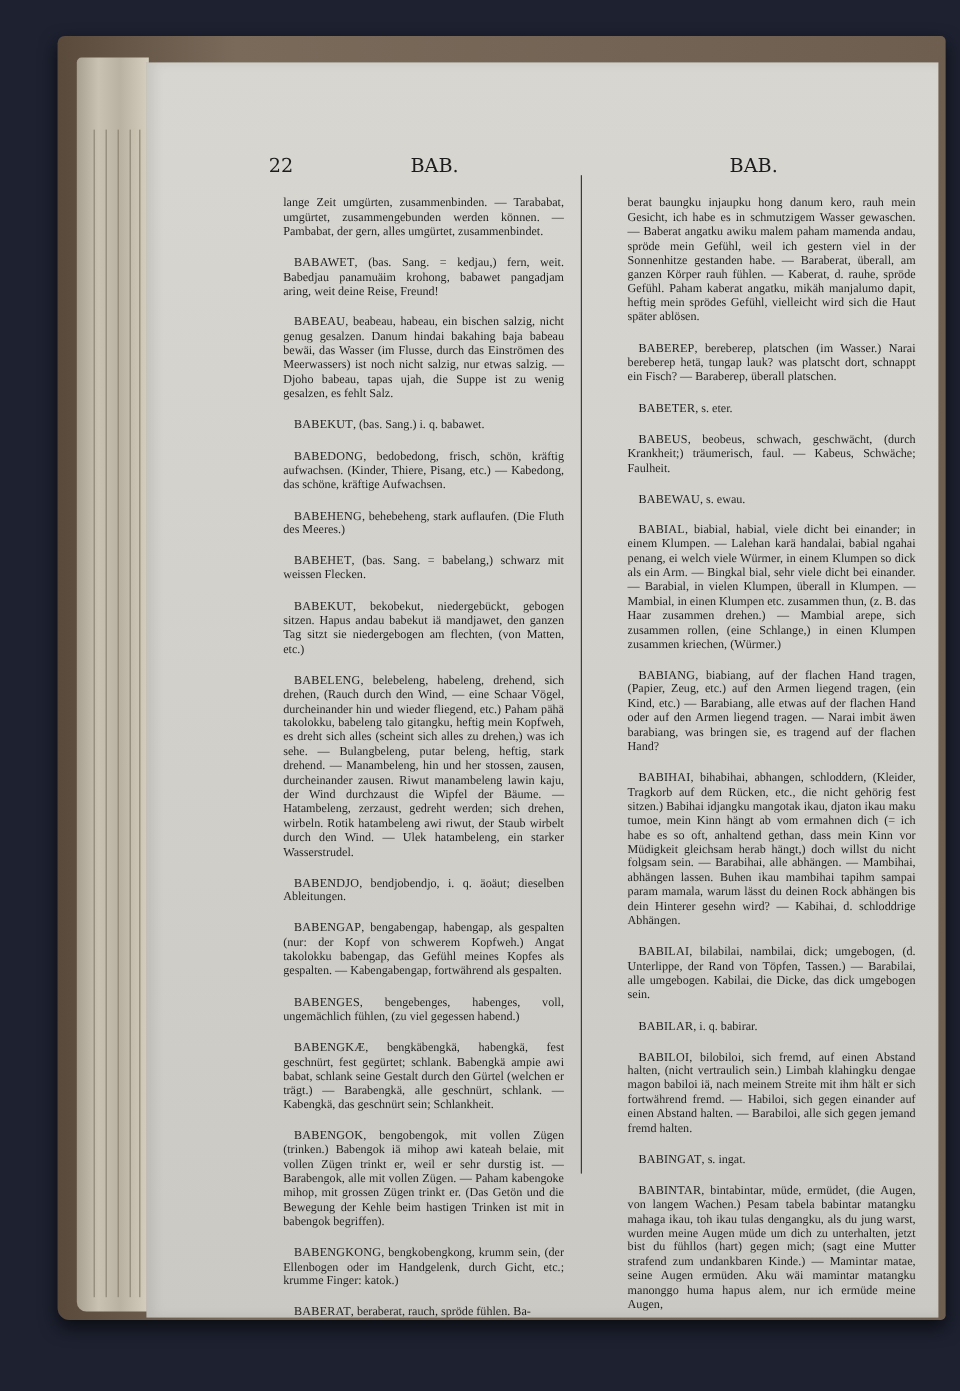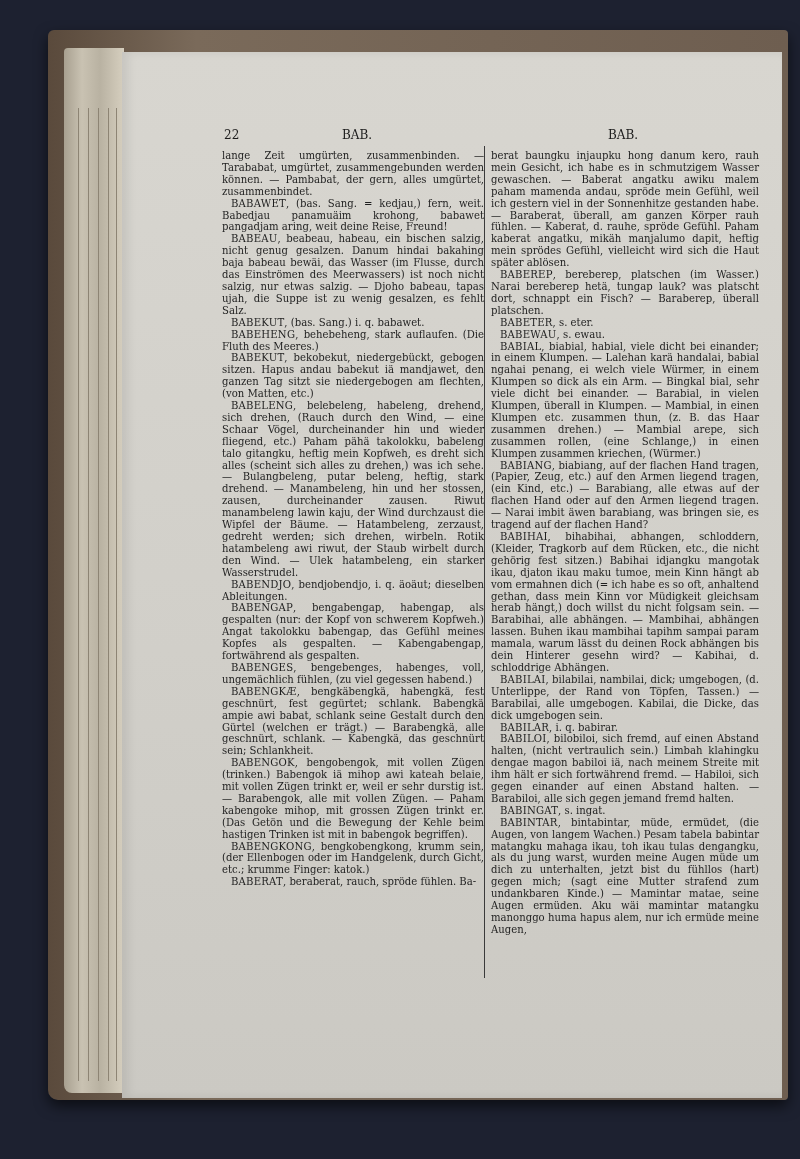--- a/index.html
+++ b/index.html
@@ -19,31 +19,31 @@
     background:linear-gradient(90deg,#a8a090 0%,#c9c2b2 30%,#b9b2a2 60%,#d6cfbf 100%);
     border-radius:4px 0 0 8px;
   }
   .stack-line { position:absolute; top:60px; bottom:12px; width:1px; background:#8d8474; }
   .page {
     position:absolute; left:122px; top:52px; width:660px; height:1046px;
     background:linear-gradient(180deg,#d8d6d0 0%,#d2d0ca 50%,#cbc9c3 100%);
     box-shadow:inset 6px 0 10px rgba(0,0,0,0.08);
   }
   .header {
-    position:absolute; top:128px; height:16px; font-size:12px; color:#1c1c1c;
+    position:absolute; top:128px; height:16px; font-size:16px; color:#1c1c1c;
   }
   .col {
     position:absolute; top:150px; width:262px;
     font-size:10.1px; line-height:11.9px; color:#1f1f1f;
     text-align:justify; hyphens:manual;
   }
-  .col p { margin:0; text-indent:0; }
+  .col p { margin:14px; text-indent:0;font-family:Liberation Serif, serif; }
   .col p.entry { text-indent:9px; }
   .col-left { left:222px; }
-  .col-right { left:491px; width:268px; }
+  .col-right { left:509px; width:268px; }
   .divider {
     position:absolute; left:484px; top:146px; width:1px; height:832px; background:#3a3a3a;
   }
   .hw { font-variant:small-caps; letter-spacing:0.2px; }
 </style>
 </head>
 <body>
 
 <div class="book-back"></div>
 <div class="page-stack">
@@ -59,35 +59,38 @@
 <div class="header" style="left:342px">BAB.</div>
 <div class="header" style="left:608px">BAB.</div>
 
 <div class="divider"></div>
 
 <div class="col col-left">
     <p class="cont"><span>lange Zeit umgürten, zusammenbinden. — Tarababat, umgürtet, zusammengebunden werden können. — Pambabat, der gern, alles umgürtet, zusammenbindet.</span></p>
     <p class="entry"><span class="hw">BABAWET</span><span>, (bas. Sang. = kedjau,) fern, weit. Babedjau panamuäim krohong, babawet pangadjam aring, weit deine Reise, Freund!</span></p>
     <p class="entry"><span class="hw">BABEAU</span><span>, beabeau, habeau, ein bischen salzig, nicht genug gesalzen. Danum hindai bakahing baja babeau bewäi, das Wasser (im Flusse, durch das Einströmen des Meerwassers) ist noch nicht salzig, nur etwas salzig. — Djoho babeau, tapas ujah, die Suppe ist zu wenig gesalzen, es fehlt Salz.</span></p>
     <p class="entry"><span class="hw">BABEKUT</span><span>, (bas. Sang.) i. q. babawet.</span></p>
+    <p class="entry"><span class="hw">BABEDONG</span><span>, bedobedong, frisch, schön, kräftig aufwachsen. (Kinder, Thiere, Pisang, etc.) — Kabedong, das schöne, kräftige Aufwachsen.</span></p>
     <p class="entry"><span class="hw">BABEHENG</span><span>, behebeheng, stark auflaufen. (Die Fluth des Meeres.)</span></p>
+    <p class="entry"><span class="hw">BABEHET</span><span>, (bas. Sang. = babelang,) schwarz mit weissen Flecken.</span></p>
     <p class="entry"><span class="hw">BABEKUT</span><span>, bekobekut, niedergebückt, gebogen sitzen. Hapus andau babekut iä mandjawet, den ganzen Tag sitzt sie niedergebogen am flechten, (von Matten, etc.)</span></p>
     <p class="entry"><span class="hw">BABELENG</span><span>, belebeleng, habeleng, drehend, sich drehen, (Rauch durch den Wind, — eine Schaar Vögel, durcheinander hin und wieder fliegend, etc.) Paham pähä takolokku, babeleng talo gitangku, heftig mein Kopfweh, es dreht sich alles (scheint sich alles zu drehen,) was ich sehe. — Bulangbeleng, putar beleng, heftig, stark drehend. — Manambeleng, hin und her stossen, zausen, durcheinander zausen. Riwut manambeleng lawin kaju, der Wind durchzaust die Wipfel der Bäume. — Hatambeleng, zerzaust, gedreht werden; sich drehen, wirbeln. Rotik hatambeleng awi riwut, der Staub wirbelt durch den Wind. — Ulek hatambeleng, ein starker Wasserstrudel.</span></p>
     <p class="entry"><span class="hw">BABENDJO</span><span>, bendjobendjo, i. q. äoäut; dieselben Ableitungen.</span></p>
     <p class="entry"><span class="hw">BABENGAP</span><span>, bengabengap, habengap, als gespalten (nur: der Kopf von schwerem Kopfweh.) Angat takolokku babengap, das Gefühl meines Kopfes als gespalten. — Kabengabengap, fortwährend als gespalten.</span></p>
     <p class="entry"><span class="hw">BABENGES</span><span>, bengebenges, habenges, voll, ungemächlich fühlen, (zu viel gegessen habend.)</span></p>
     <p class="entry"><span class="hw">BABENGKÆ</span><span>, bengkäbengkä, habengkä, fest geschnürt, fest gegürtet; schlank. Babengkä ampie awi babat, schlank seine Gestalt durch den Gürtel (welchen er trägt.) — Barabengkä, alle geschnürt, schlank. — Kabengkä, das geschnürt sein; Schlankheit.</span></p>
     <p class="entry"><span class="hw">BABENGOK</span><span>, bengobengok, mit vollen Zügen (trinken.) Babengok iä mihop awi kateah belaie, mit vollen Zügen trinkt er, weil er sehr durstig ist. — Barabengok, alle mit vollen Zügen. — Paham kabengoke mihop, mit grossen Zügen trinkt er. (Das Getön und die Bewegung der Kehle beim hastigen Trinken ist mit in babengok begriffen).</span></p>
     <p class="entry"><span class="hw">BABENGKONG</span><span>, bengkobengkong, krumm sein, (der Ellenbogen oder im Handgelenk, durch Gicht, etc.; krumme Finger: katok.)</span></p>
     <p class="entry"><span class="hw">BABERAT</span><span>, beraberat, rauch, spröde fühlen. Ba-</span></p>
   </div>
 <div class="col col-right">
     <p class="cont"><span>berat baungku injaupku hong danum kero, rauh mein Gesicht, ich habe es in schmutzigem Wasser gewaschen. — Baberat angatku awiku malem paham mamenda andau, spröde mein Gefühl, weil ich gestern viel in der Sonnenhitze gestanden habe. — Baraberat, überall, am ganzen Körper rauh fühlen. — Kaberat, d. rauhe, spröde Gefühl. Paham kaberat angatku, mikäh manjalumo dapit, heftig mein sprödes Gefühl, vielleicht wird sich die Haut später ablösen.</span></p>
     <p class="entry"><span class="hw">BABEREP</span><span>, bereberep, platschen (im Wasser.) Narai bereberep hetä, tungap lauk? was platscht dort, schnappt ein Fisch? — Baraberep, überall platschen.</span></p>
     <p class="entry"><span class="hw">BABETER</span><span>, s. eter.</span></p>
+    <p class="entry"><span class="hw">BABEUS</span><span>, beobeus, schwach, geschwächt, (durch Krankheit;) träumerisch, faul. — Kabeus, Schwäche; Faulheit.</span></p>
     <p class="entry"><span class="hw">BABEWAU</span><span>, s. ewau.</span></p>
     <p class="entry"><span class="hw">BABIAL</span><span>, biabial, habial, viele dicht bei einander; in einem Klumpen. — Lalehan karä handalai, babial ngahai penang, ei welch viele Würmer, in einem Klumpen so dick als ein Arm. — Bingkal bial, sehr viele dicht bei einander. — Barabial, in vielen Klumpen, überall in Klumpen. — Mambial, in einen Klumpen etc. zusammen thun, (z. B. das Haar zusammen drehen.) — Mambial arepe, sich zusammen rollen, (eine Schlange,) in einen Klumpen zusammen kriechen, (Würmer.)</span></p>
     <p class="entry"><span class="hw">BABIANG</span><span>, biabiang, auf der flachen Hand tragen, (Papier, Zeug, etc.) auf den Armen liegend tragen, (ein Kind, etc.) — Barabiang, alle etwas auf der flachen Hand oder auf den Armen liegend tragen. — Narai imbit äwen barabiang, was bringen sie, es tragend auf der flachen Hand?</span></p>
     <p class="entry"><span class="hw">BABIHAI</span><span>, bihabihai, abhangen, schloddern, (Kleider, Tragkorb auf dem Rücken, etc., die nicht gehörig fest sitzen.) Babihai idjangku mangotak ikau, djaton ikau maku tumoe, mein Kinn hängt ab vom ermahnen dich (= ich habe es so oft, anhaltend gethan, dass mein Kinn vor Müdigkeit gleichsam herab hängt,) doch willst du nicht folgsam sein. — Barabihai, alle abhängen. — Mambihai, abhängen lassen. Buhen ikau mambihai tapihm sampai param mamala, warum lässt du deinen Rock abhängen bis dein Hinterer gesehn wird? — Kabihai, d. schloddrige Abhängen.</span></p>
     <p class="entry"><span class="hw">BABILAI</span><span>, bilabilai, nambilai, dick; umgebogen, (d. Unterlippe, der Rand von Töpfen, Tassen.) — Barabilai, alle umgebogen. Kabilai, die Dicke, das dick umgebogen sein.</span></p>
     <p class="entry"><span class="hw">BABILAR</span><span>, i. q. babirar.</span></p>
     <p class="entry"><span class="hw">BABILOI</span><span>, bilobiloi, sich fremd, auf einen Abstand halten, (nicht vertraulich sein.) Limbah klahingku dengae magon babiloi iä, nach meinem Streite mit ihm hält er sich fortwährend fremd. — Habiloi, sich gegen einander auf einen Abstand halten. — Barabiloi, alle sich gegen jemand fremd halten.</span></p>
     <p class="entry"><span class="hw">BABINGAT</span><span>, s. ingat.</span></p>
     <p class="entry"><span class="hw">BABINTAR</span><span>, bintabintar, müde, ermüdet, (die Augen, von langem Wachen.) Pesam tabela babintar matangku mahaga ikau, toh ikau tulas dengangku, als du jung warst, wurden meine Augen müde um dich zu unterhalten, jetzt bist du fühllos (hart) gegen mich; (sagt eine Mutter strafend zum undankbaren Kinde.) — Mamintar matae, seine Augen ermüden. Aku wäi mamintar matangku manonggo huma hapus alem, nur ich ermüde meine Augen,</span></p>
   </div>

